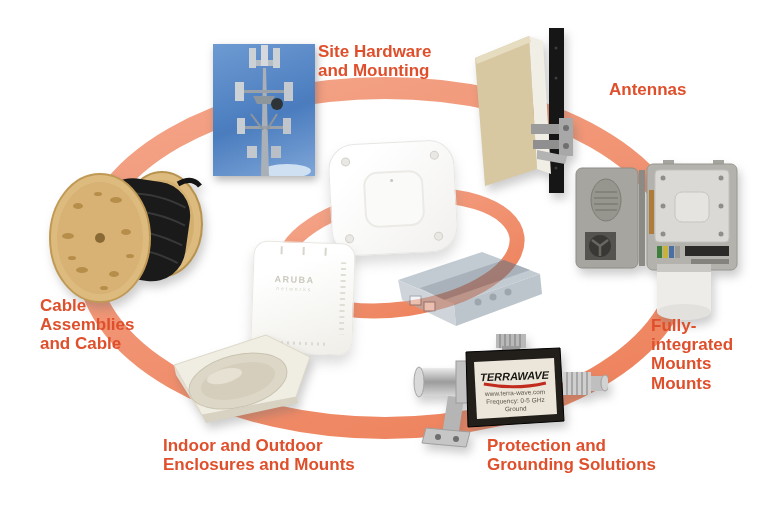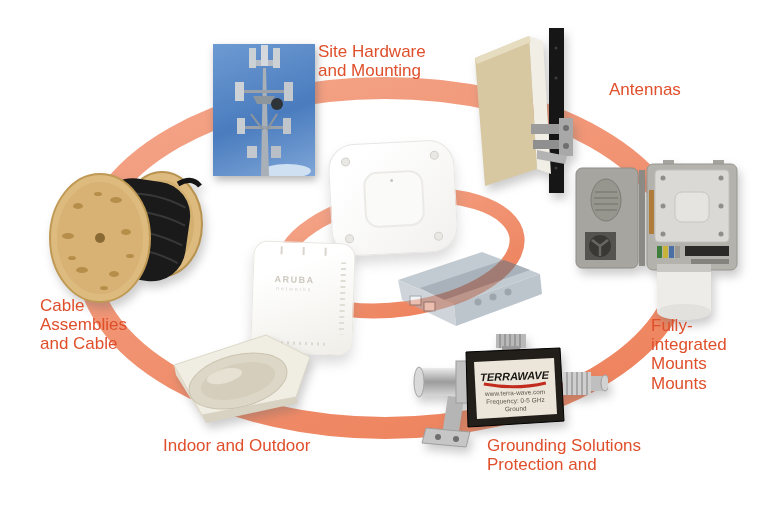--- a/index.html
+++ b/index.html
@@ -1,21 +1,21 @@
 <!DOCTYPE html>
 <html><head>
 <meta charset="utf-8">
 <style>
   html,body{margin:0;padding:0;background:#ffffff;}
   .canvas{position:relative;width:769px;height:521px;background:#ffffff;overflow:hidden;
           font-family:"Liberation Sans",sans-serif;}
   .rings{position:absolute;left:0;top:0;}
   .product{position:absolute;}
   .shadowed{filter:drop-shadow(3px 6px 5px rgba(110,110,110,0.35));}
-  .label{position:absolute;color:#df4f2b;font-weight:normal;font-size:17px;line-height:1.13;
+  .label{position:absolute;color:#df4f2b;font-weight:bold;font-size:17px;line-height:1.13;
          letter-spacing:0px;white-space:nowrap;}
   .label span{display:block;}
 
   
   .tower-photo{left:213px;top:44px;width:102px;height:132px;
       background:linear-gradient(160deg,#6d9ad2 0%,#4a7cbe 55%,#7fa6d8 100%);
       box-shadow:2px 4px 8px rgba(90,90,90,.45);}
   
   .cisco-ap{left:330px;top:142px;width:124px;height:110px;transform:rotate(-3deg);
       background:linear-gradient(135deg,#ffffff 20%,#f1f0ee 100%);
@@ -248,26 +248,27 @@
   </div>
 
   <div class="label" style="left:651px;top:316px">
     <span>Fully-</span>
     <span>integrated</span>
     <span>Mounts</span>
     <span>Mounts</span>
   </div>
 
   <div class="label" style="left:487px;top:436px">
+    <span>Protection and</span>
     <span>Grounding Solutions</span>
-    <span>Protection and</span>
   </div>
 
   <div class="label" style="left:163px;top:436px">
     <span>Indoor and Outdoor</span>
+    <span>Enclosures and Mounts</span>
   </div>
 
   <div class="label" style="left:40px;top:296px">
     <span>Cable</span>
     <span>Assemblies</span>
     <span>and Cable</span>
   </div>
 
 </div>
 

